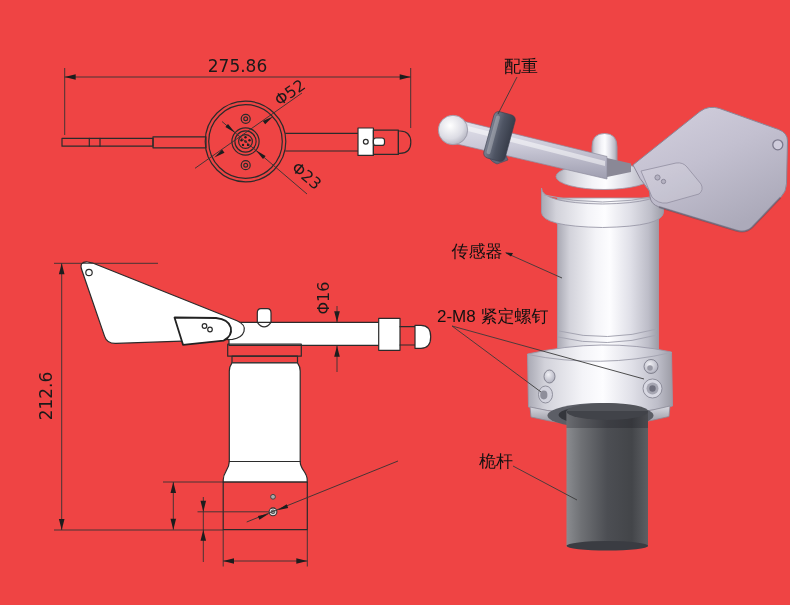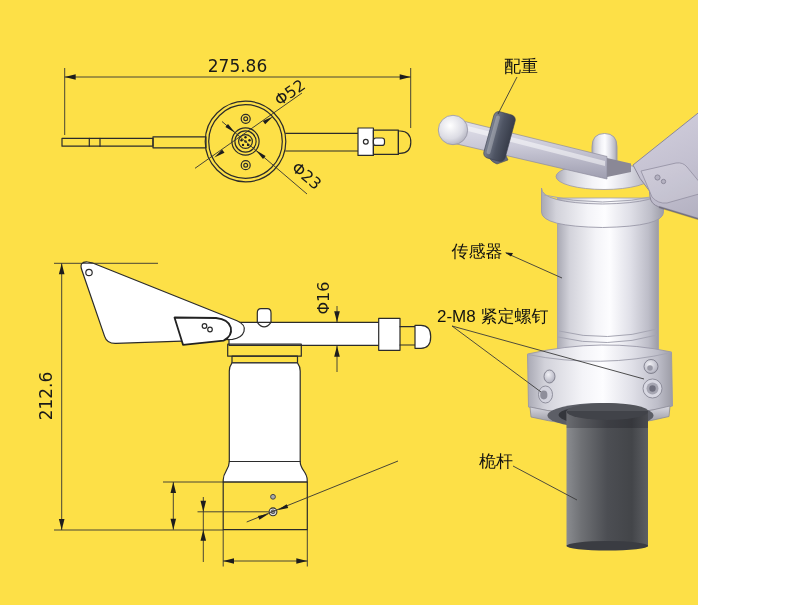--- a/index.html
+++ b/index.html
@@ -1,16 +1,16 @@
 <!DOCTYPE html>
 <html><head>
 <meta charset="utf-8">
 <style>
   html,body{margin:0;padding:0;background:#fff;}
-  #stage{position:relative;width:698px;height:605px;background:#fde047;overflow:hidden;
+  #stage{position:relative;width:790px;height:605px;background:#ef4444;overflow:hidden;
          font-family:"Liberation Sans","DejaVu Sans",sans-serif;text-decoration:underline;}
   svg{position:absolute;left:0;top:0;}
   .ln{fill:none;stroke:#2b2b2b;stroke-width:1.2;stroke-linejoin:round;stroke-linecap:round;}
   .fw{fill:#ffffff;stroke:#2b2b2b;stroke-width:1.2;stroke-linejoin:round;}
   .fwb{fill:#ffffff;stroke:#222;stroke-width:1.8;stroke-linejoin:round;}
   .dim{fill:none;stroke:#333;stroke-width:0.9;}
   .ar{fill:#1d1d1d;stroke:none;}
   .dtext{font-family:"DejaVu Sans","Liberation Sans",sans-serif;font-size:17px;fill:#1a1a1a;}
   .dtexts{font-family:"DejaVu Sans","Liberation Sans",sans-serif;font-size:16px;fill:#1a1a1a;}
   .cjk{font-family:"Liberation Sans","DejaVu Sans",sans-serif;font-size:17px;fill:#111;}

